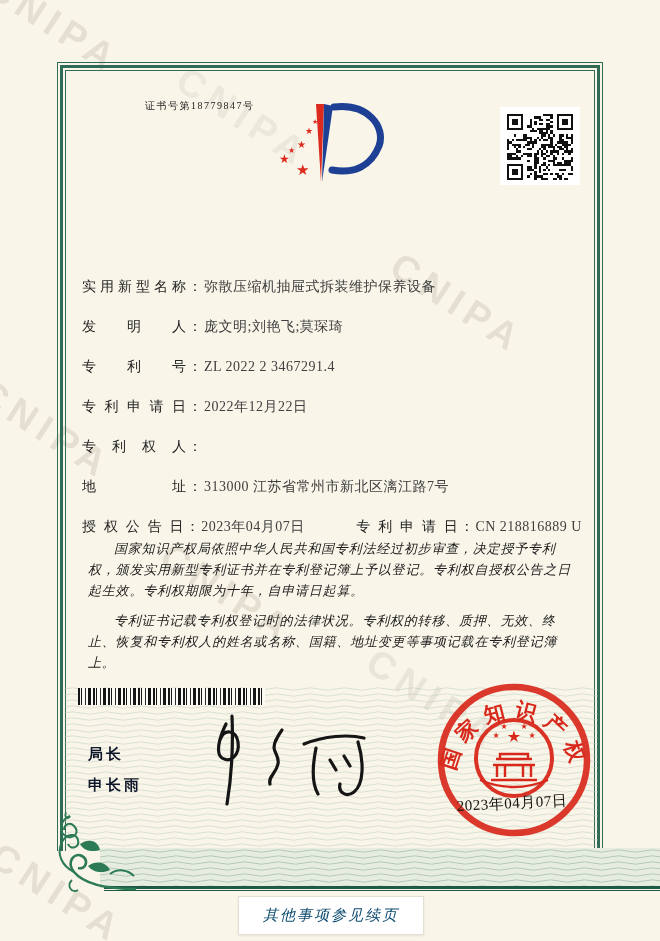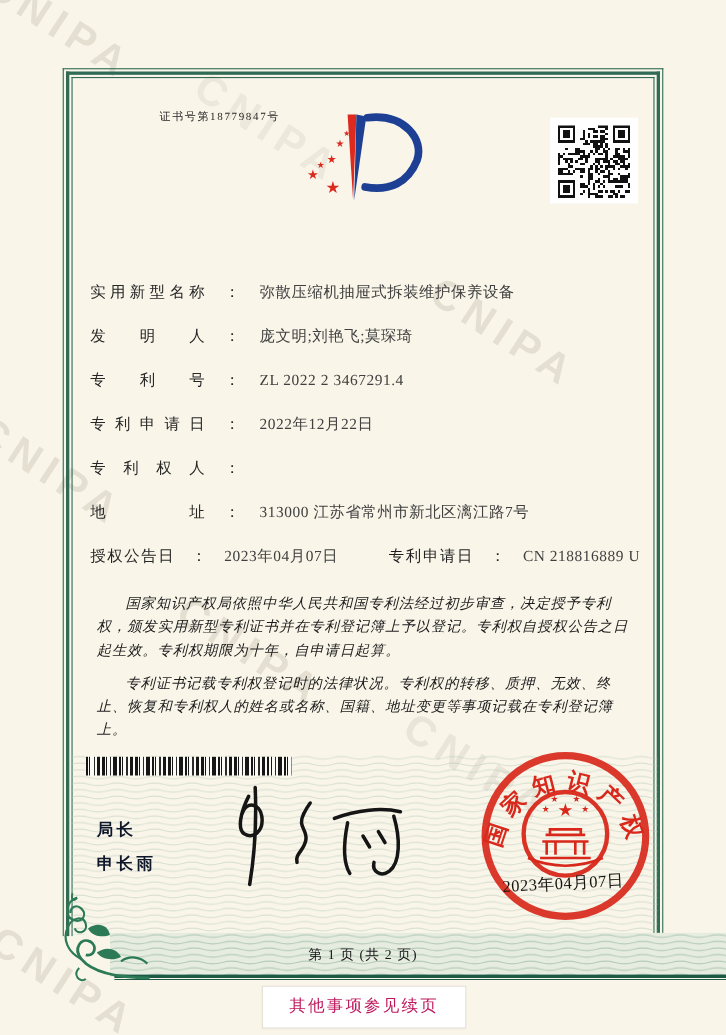--- a/index.html
+++ b/index.html
@@ -27,21 +27,21 @@
     border:1px solid #2f6b55;border-bottom:none;}
   
   .cert-no{position:absolute;left:97px;top:99px;font-size:10px;letter-spacing:1.5px;z-index:4;margin-left:48px;}
   .logo{position:absolute;left:268px;top:101px;z-index:4;}
   .qr-wrap{position:absolute;left:500px;top:107px;width:80px;height:78px;background:#ffffff;z-index:4;}
   .qr-wrap svg{position:absolute;left:7px;top:7px;}
   .title{position:absolute;left:0;top:194px;width:660px;text-align:center;
     font-size:31px;font-weight:bold;letter-spacing:6px;color:#111;z-index:4;}
   
   .rows{position:absolute;left:82px;top:257px;width:500px;z-index:4;font-size:14px;}
-  .frow{height:40px;display:flex;align-items:flex-start;line-height:20px;gap:16px;}
+  .frow{height:40px;display:flex;align-items:flex-end;line-height:20px;}
   .flabel{display:inline-block;width:104px;text-align:justify;text-align-last:justify;color:#262626;}
   .fcolon{display:inline-block;width:18px;text-align:center;color:#262626;}
   .fvalue{letter-spacing:0.5px;color:#404040;white-space:nowrap;}
   .flabel2{display:inline-block;width:104px;margin-left:30px;text-align:justify;text-align-last:justify;}
   
   .paras{position:absolute;left:80px;top:538px;width:502px;z-index:4;}
   .paras p{margin:0 0 9px 8px;font-size:13px;line-height:21px;letter-spacing:0.8px;
     font-style:italic;color:#1b1b1b;text-indent:2em;}
   
   .barcode{position:absolute;left:78px;top:688px;width:187px;height:17px;z-index:4;
@@ -58,21 +58,21 @@
   
   .waves-in{position:absolute;left:64px;top:686px;width:534px;height:164px;z-index:3;opacity:.5;}
   .band{position:absolute;left:100px;top:848px;width:560px;height:40px;background:#e6ede0;z-index:3;}
   .page-num{position:absolute;left:0;top:860px;width:660px;text-align:center;
     font-size:12.5px;letter-spacing:1px;color:#141414;z-index:6;}
   .divider{position:absolute;left:104px;top:886px;width:556px;height:6px;z-index:6;
     background:linear-gradient(#1c5a46 0 3px,rgba(0,0,0,0) 3px 4px,#1c5a46 4px 5px,rgba(0,0,0,0) 5px);}
   .flourish{position:absolute;left:36px;top:810px;z-index:7;}
   .tab{position:absolute;left:238px;top:896px;width:184px;height:37px;background:#ffffff;
     border:1px solid #e3dfd2;box-shadow:0 1px 2px rgba(0,0,0,0.08);z-index:7;
-    text-align:center;line-height:37px;font-size:15px;letter-spacing:2px;color:#be185d;}
+    text-align:center;line-height:37px;font-size:15px;font-style:italic;letter-spacing:2px;color:#0c4a6e;}
 </style>
 </head>
 <body>
 
 <div class="page">
 
   <span class="wm" style="left:-22px;top:2px">CNIPA</span>
   <span class="wm" style="left:168px;top:96px;color:rgba(125,115,95,0.10)">CNIPA</span>
   <span class="wm" style="left:382px;top:282px">CNIPA</span>
   <span class="wm" style="left:-30px;top:408px">CNIPA</span>
@@ -494,21 +494,20 @@
     <svg width="560" height="40">
       <defs>
         <pattern id="wv2" width="34" height="6" patternUnits="userSpaceOnUse">
           <path d="M0 3 Q 8.5 0.6 17 3 T 34 3" fill="none" stroke="#b3c9b6" stroke-width="1"></path>
         </pattern>
       </defs>
       <rect width="560" height="40" fill="url(#wv2)"></rect>
     </svg>
   </div>
 
-  <div class="page-num">第 1 页 (共 2 页)</div>
 
   <div class="divider"></div>
 
   <svg class="flourish" width="102" height="92" viewBox="0 0 102 92" fill="none" stroke="#2c7a56">
     <path d="M100,79 C70,79 48,74 38,62 C30,52 38,42 46,46 C53,50 50,60 42,58" stroke-width="2.6"></path>
     <path d="M38,62 C26,56 20,44 26,32 C30,24 40,22 42,30 C44,38 34,40 32,34" stroke-width="2"></path>
     <path d="M34,6 C24,10 22,22 30,26 C38,30 44,22 38,16 C34,12 28,14 28,20" stroke-width="2"></path>
     <path d="M30,2 C28,8 32,10 34,6" stroke-width="1.8"></path>
     <path d="M44,34 C52,28 62,30 64,40 C58,42 48,42 44,34 Z" fill="#2c7a56" stroke="none"></path>
     <path d="M52,56 C60,50 70,52 74,60 C66,64 56,62 52,56 Z" fill="#2c7a56" stroke="none"></path>

